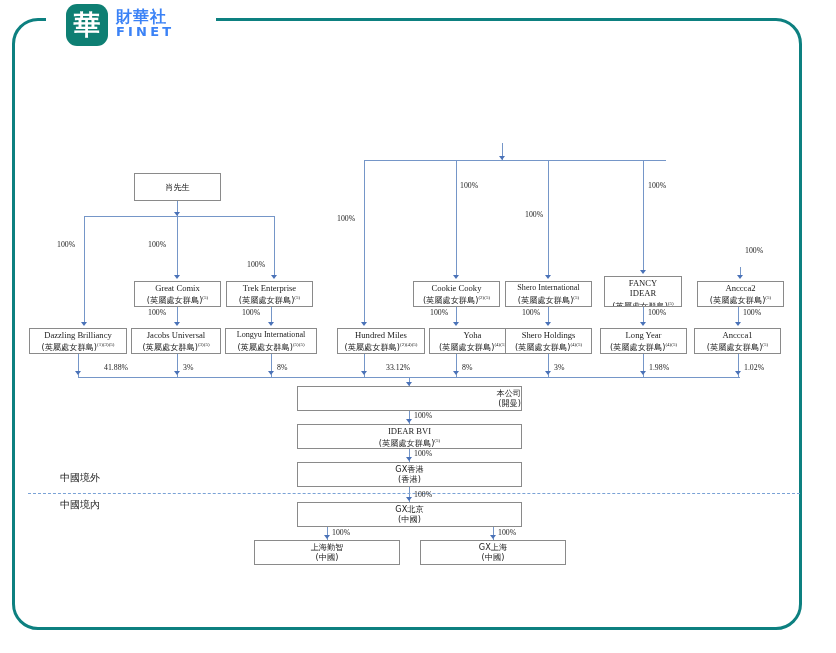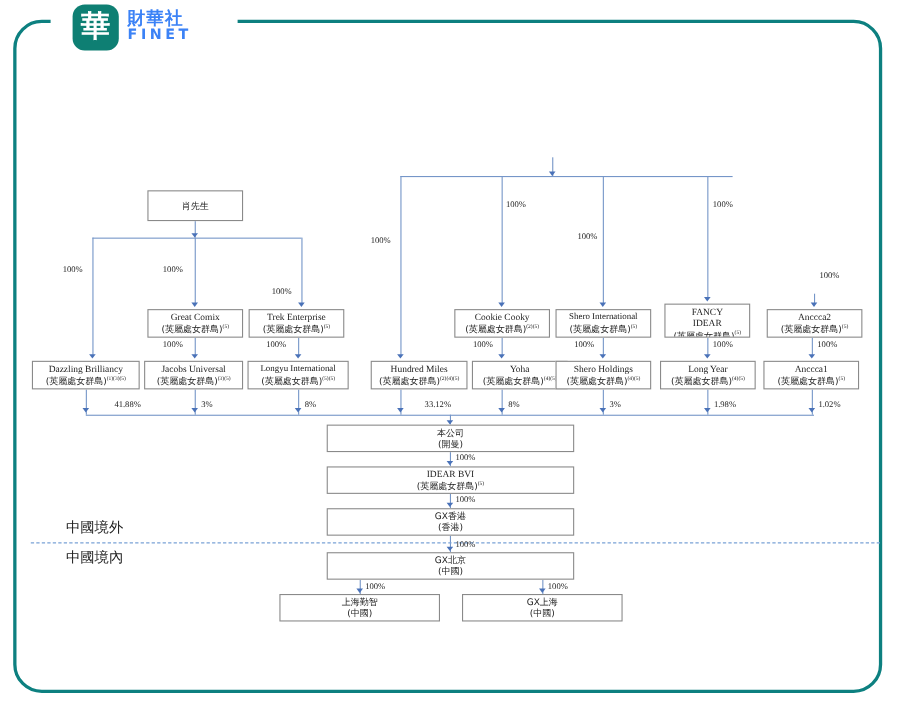--- a/index.html
+++ b/index.html
@@ -93,21 +93,21 @@
     position:absolute;
     font-family:"Liberation Serif","DejaVu Serif",serif;
     font-size:7.8px;
     color:#1b1b1b;
     white-space:nowrap;
     z-index:4;
   }
   .zone-label{
     position:absolute;
     font-family:Liberation Mono, monospace;
-    font-size:13px;
+    font-size:10px;
     color:#1b1b1b;
     white-space:nowrap;
     z-index:4;
   }
   #divider{
     position:absolute;
     left:28px; top:493px;
     width:772px; height:0;
     border-top:1px dashed #7aa2d6;
     z-index:1;
@@ -199,21 +199,21 @@
   <div class="node" style="left:600px;top:328px;width:87px;height:26px;">
     <span class="ln en">Long Year</span>
     <span class="ln"><span class="cn">(英屬處女群島)</span><sup>(4)(5)</sup></span>
   </div>
 
   <div class="node" style="left:694px;top:328px;width:87px;height:26px;">
     <span class="ln en">Anccca1</span>
     <span class="ln"><span class="cn">(英屬處女群島)</span><sup>(5)</sup></span>
   </div>
 
-  <div class="node" style="left:297px;top:386px;width:225px;height:25px;">
+  <div class="node" style="left:297px;top:386px;width:225px;height:25px;text-align:right;">
     <span class="ln cn">本公司</span>
     <span class="ln cn">(開曼)</span>
   </div>
 
   <div class="node" style="left:297px;top:424px;width:225px;height:25px;">
     <span class="ln en">IDEAR BVI</span>
     <span class="ln"><span class="cn">(英屬處女群島)</span><sup>(5)</sup></span>
   </div>
 
   <div class="node" style="left:297px;top:462px;width:225px;height:25px;">

